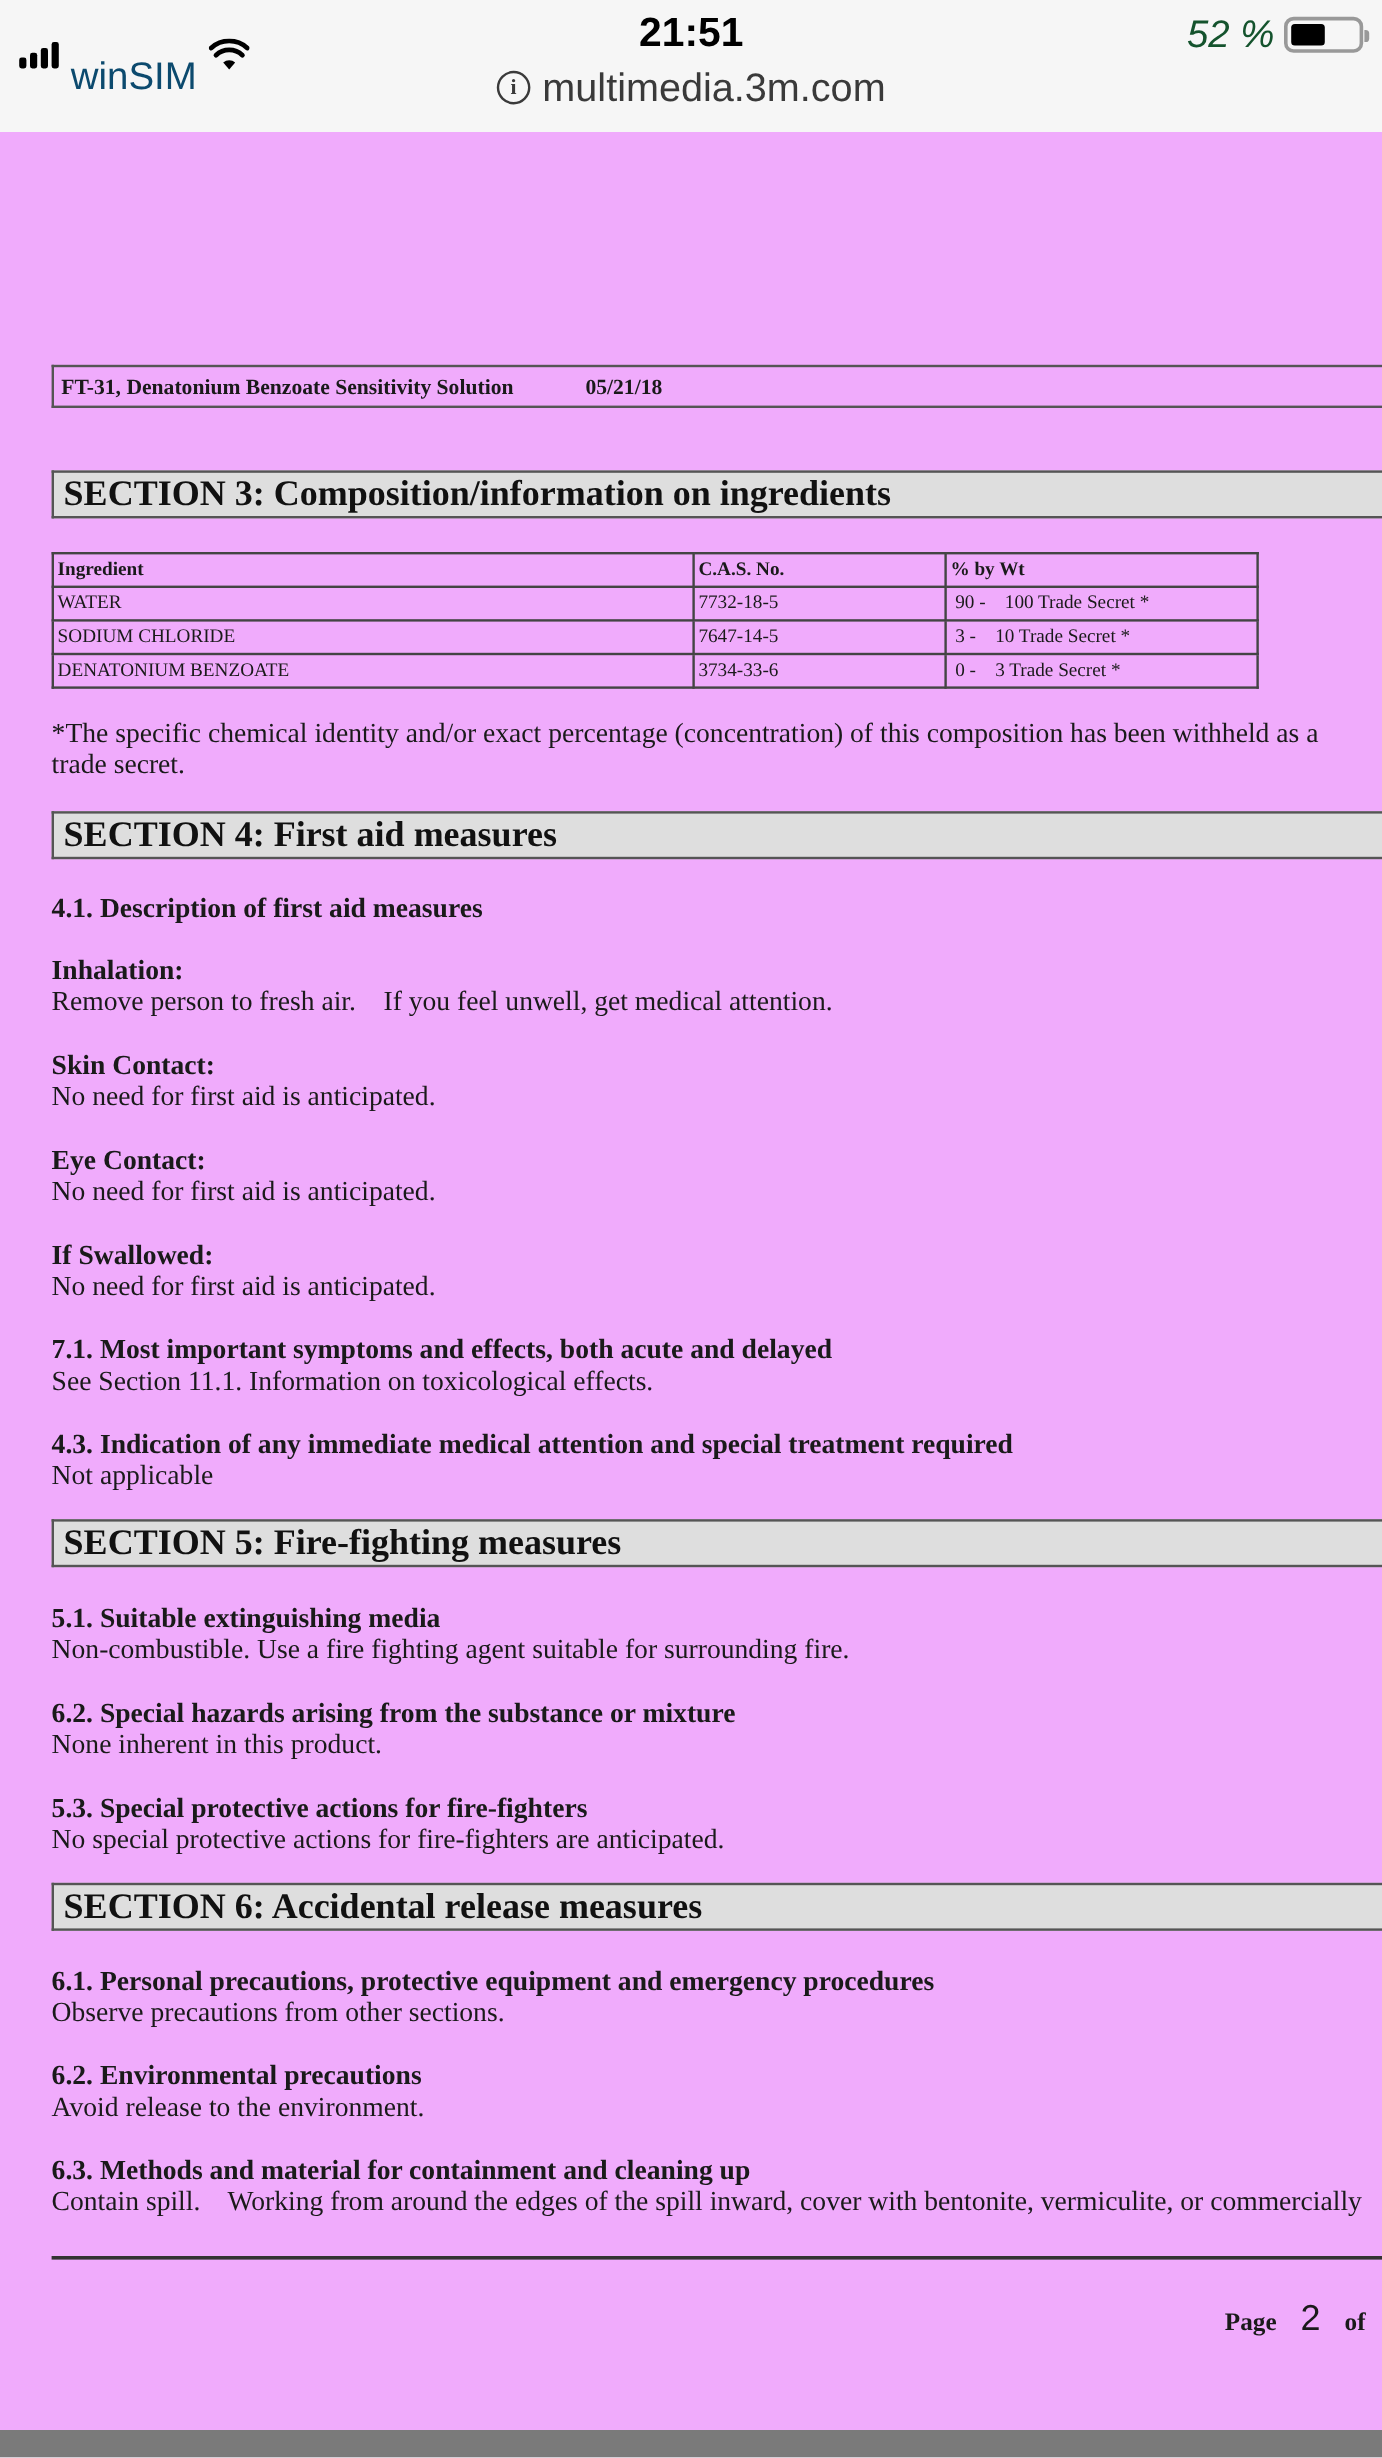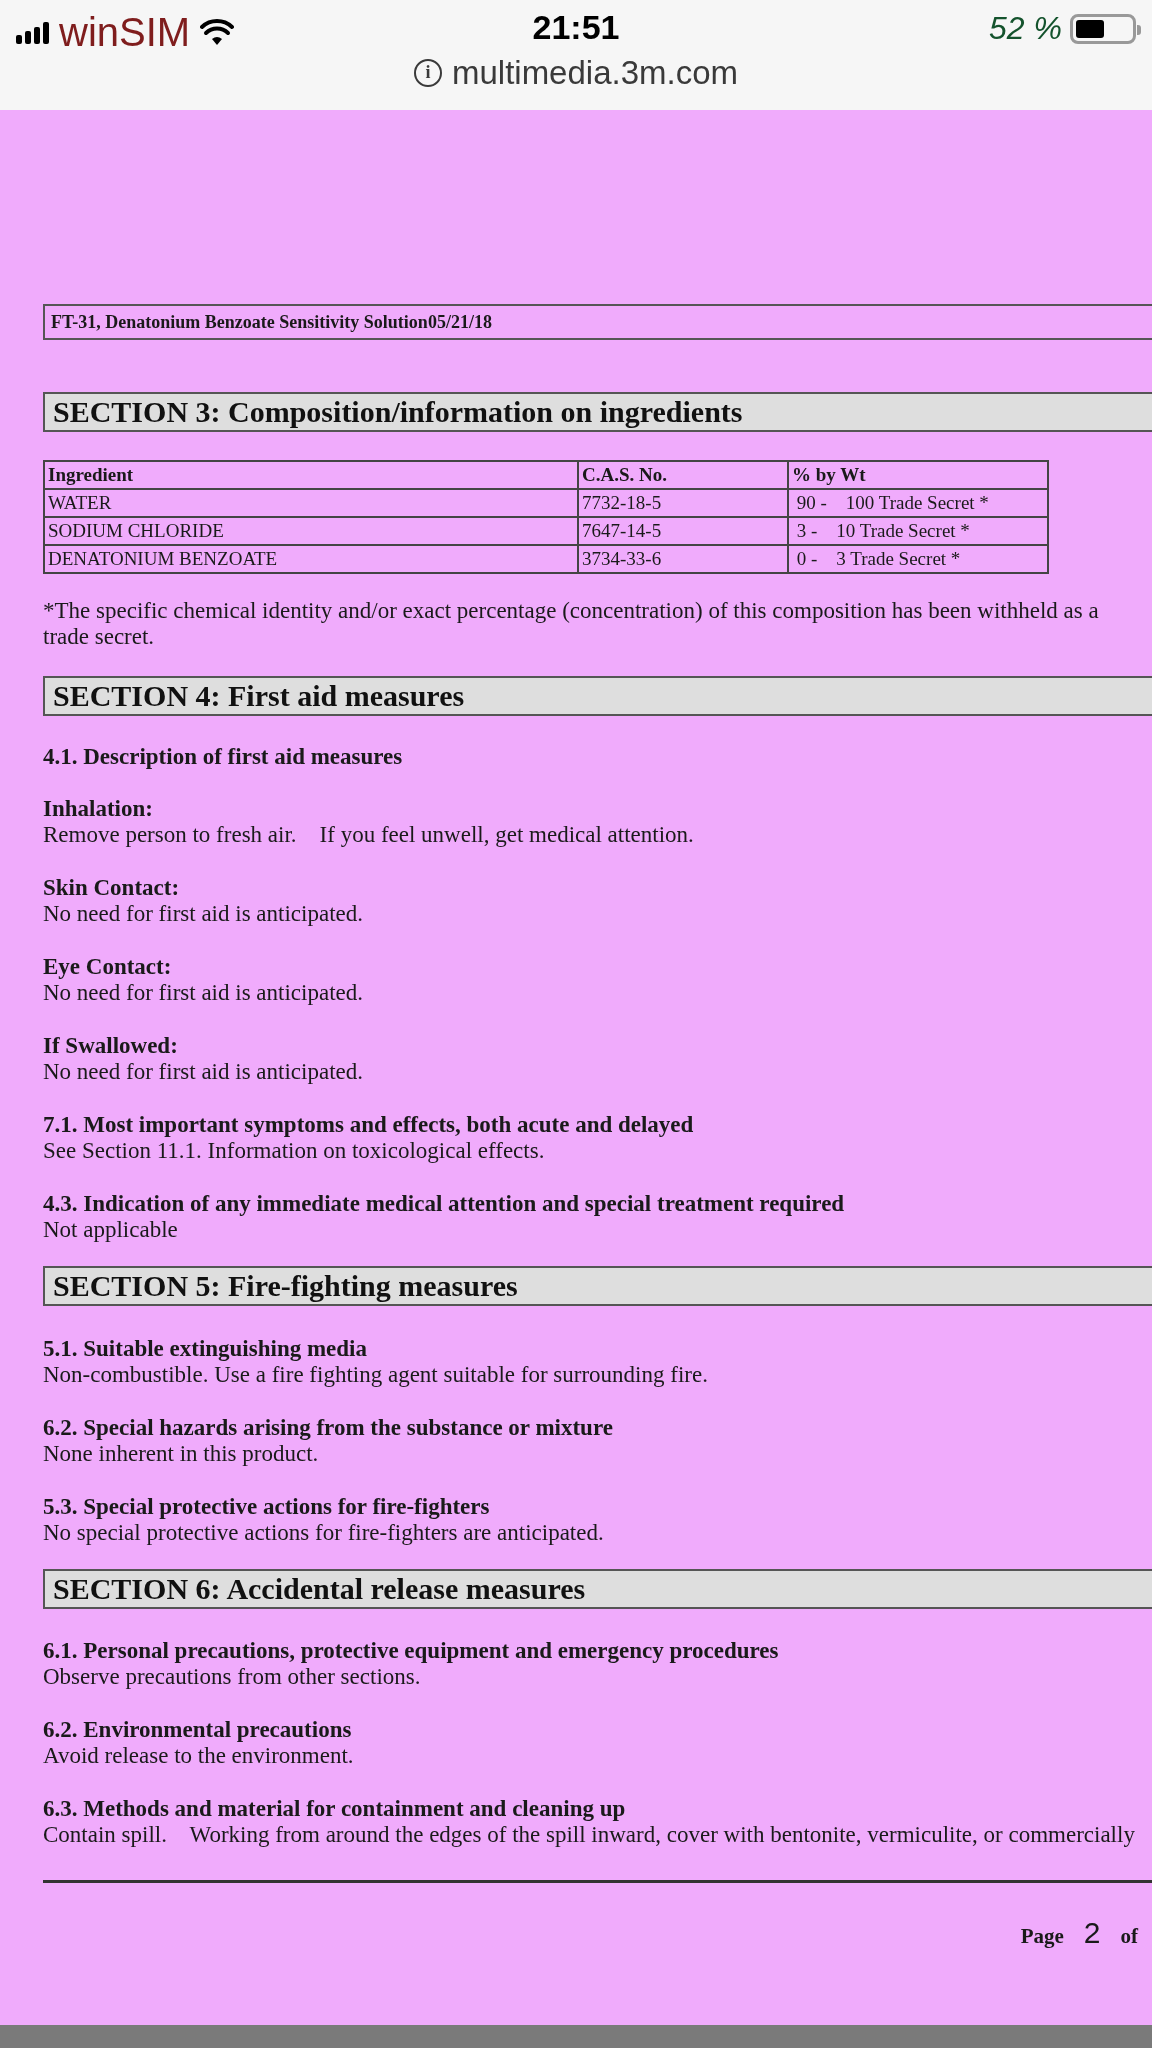--- a/index.html
+++ b/index.html
@@ -5,39 +5,39 @@
     * { box-sizing: border-box; margin: 0; padding: 0; }
     html, body { width: 1152px; height: 2048px; overflow: hidden; background: #ffffff; }
     body { position: relative; font-family: "Liberation Serif", serif; color: #1a1a1a; }
 
     
     .chrome { position: absolute; left: 0; top: 0; width: 1152px; height: 110px; background: #f6f6f6; }
     .status-bar { position: absolute; left: 0; top: 0; width: 1152px; height: 56px; font-family: "Liberation Sans", sans-serif; }
     .sb-left { position: absolute; left: 16px; top: 10px; display: flex; align-items: center; gap: 10px; }
     .signal { display: flex; align-items: flex-end; gap: 3px; height: 22px; }
     .signal span { display: block; width: 6px; background: #000; border-radius: 2px; }
-    .carrier { font-size: 40px; color: #7f1d1d; }
+    .carrier { font-size: 32px; color: #0c4a6e; margin-top: 35px; }
     .wifi { width: 34px; height: 28px; }
     .time { position: absolute; left: 0; right: 0; top: 8px; text-align: center; font-size: 34px; font-weight: bold; color: #000; }
     .sb-right { position: absolute; right: 16px; top: 10px; display: flex; align-items: center; gap: 8px; }
     .battery-pct { font-size: 32px; color: #14532d; font-style: italic; }
     .battery { position: relative; width: 66px; height: 30px; border: 3px solid #999; border-radius: 8px; }
     .battery .fill { position: absolute; left: 3px; top: 3px; bottom: 3px; background: #000; border-radius: 3px; }
     .battery .nub { position: absolute; right: -8px; top: 8px; width: 4px; height: 10px; background: #999; border-radius: 0 3px 3px 0; }
     .url-bar { position: absolute; left: 0; right: 0; top: 54px; text-align: center; font-family: "Liberation Sans", sans-serif; font-size: 33px; color: #3a3a3a; display: flex; justify-content: center; align-items: center; gap: 10px; }
     .info-icon { width: 28px; height: 28px; border: 2.5px solid #3a3a3a; border-radius: 50%; font-size: 18px; font-weight: bold; line-height: 22px; text-align: center; font-family: "Liberation Serif", serif; color: #3a3a3a; }
 
     
     .doc { position: absolute; left: 0; top: 110px; width: 1152px; height: 1915px; background: #f0abfc; }
     .doc-header { position: absolute; left: 43px; top: 194px; width: 1130px; height: 36px; border: 2px solid #555; border-right: none; display: flex; align-items: center; font-weight: bold; font-size: 18px; padding-left: 6px; }
-    .doc-header .date { }
+    .doc-header .date { margin-left: 60px; }
 
     .section-bar { position: absolute; left: 43px; width: 1130px; height: 40px; background: #dedede; border: 2px solid #555; border-right: none; font-weight: bold; font-size: 30px; padding-left: 8px; line-height: 36px; color: #111; }
 
-    table.ingredients { position: absolute; left: 43px; top: 350px; border-collapse: collapse; font-size: 19px; border-radius: 25px; }
+    table.ingredients { position: absolute; left: 43px; top: 350px; border-collapse: collapse; font-size: 16px; border-radius: 25px; }
     table.ingredients th, table.ingredients td { border: 2px solid #444; padding: 0 3px; height: 28px; line-height: 24px; text-align: left; }
     table.ingredients th { font-weight: bold; }
     .col-ing { width: 534px; }
     .col-cas { width: 210px; }
     .col-pct { width: 260px; white-space: pre; }
 
     .txt { position: absolute; left: 43px; font-size: 23px; line-height: 26px; color: #1a1a1a; }
     .h { font-weight: bold; }
 
     .footer-rule { position: absolute; left: 43px; top: 1770px; width: 1130px; height: 3px; background: #333; }

